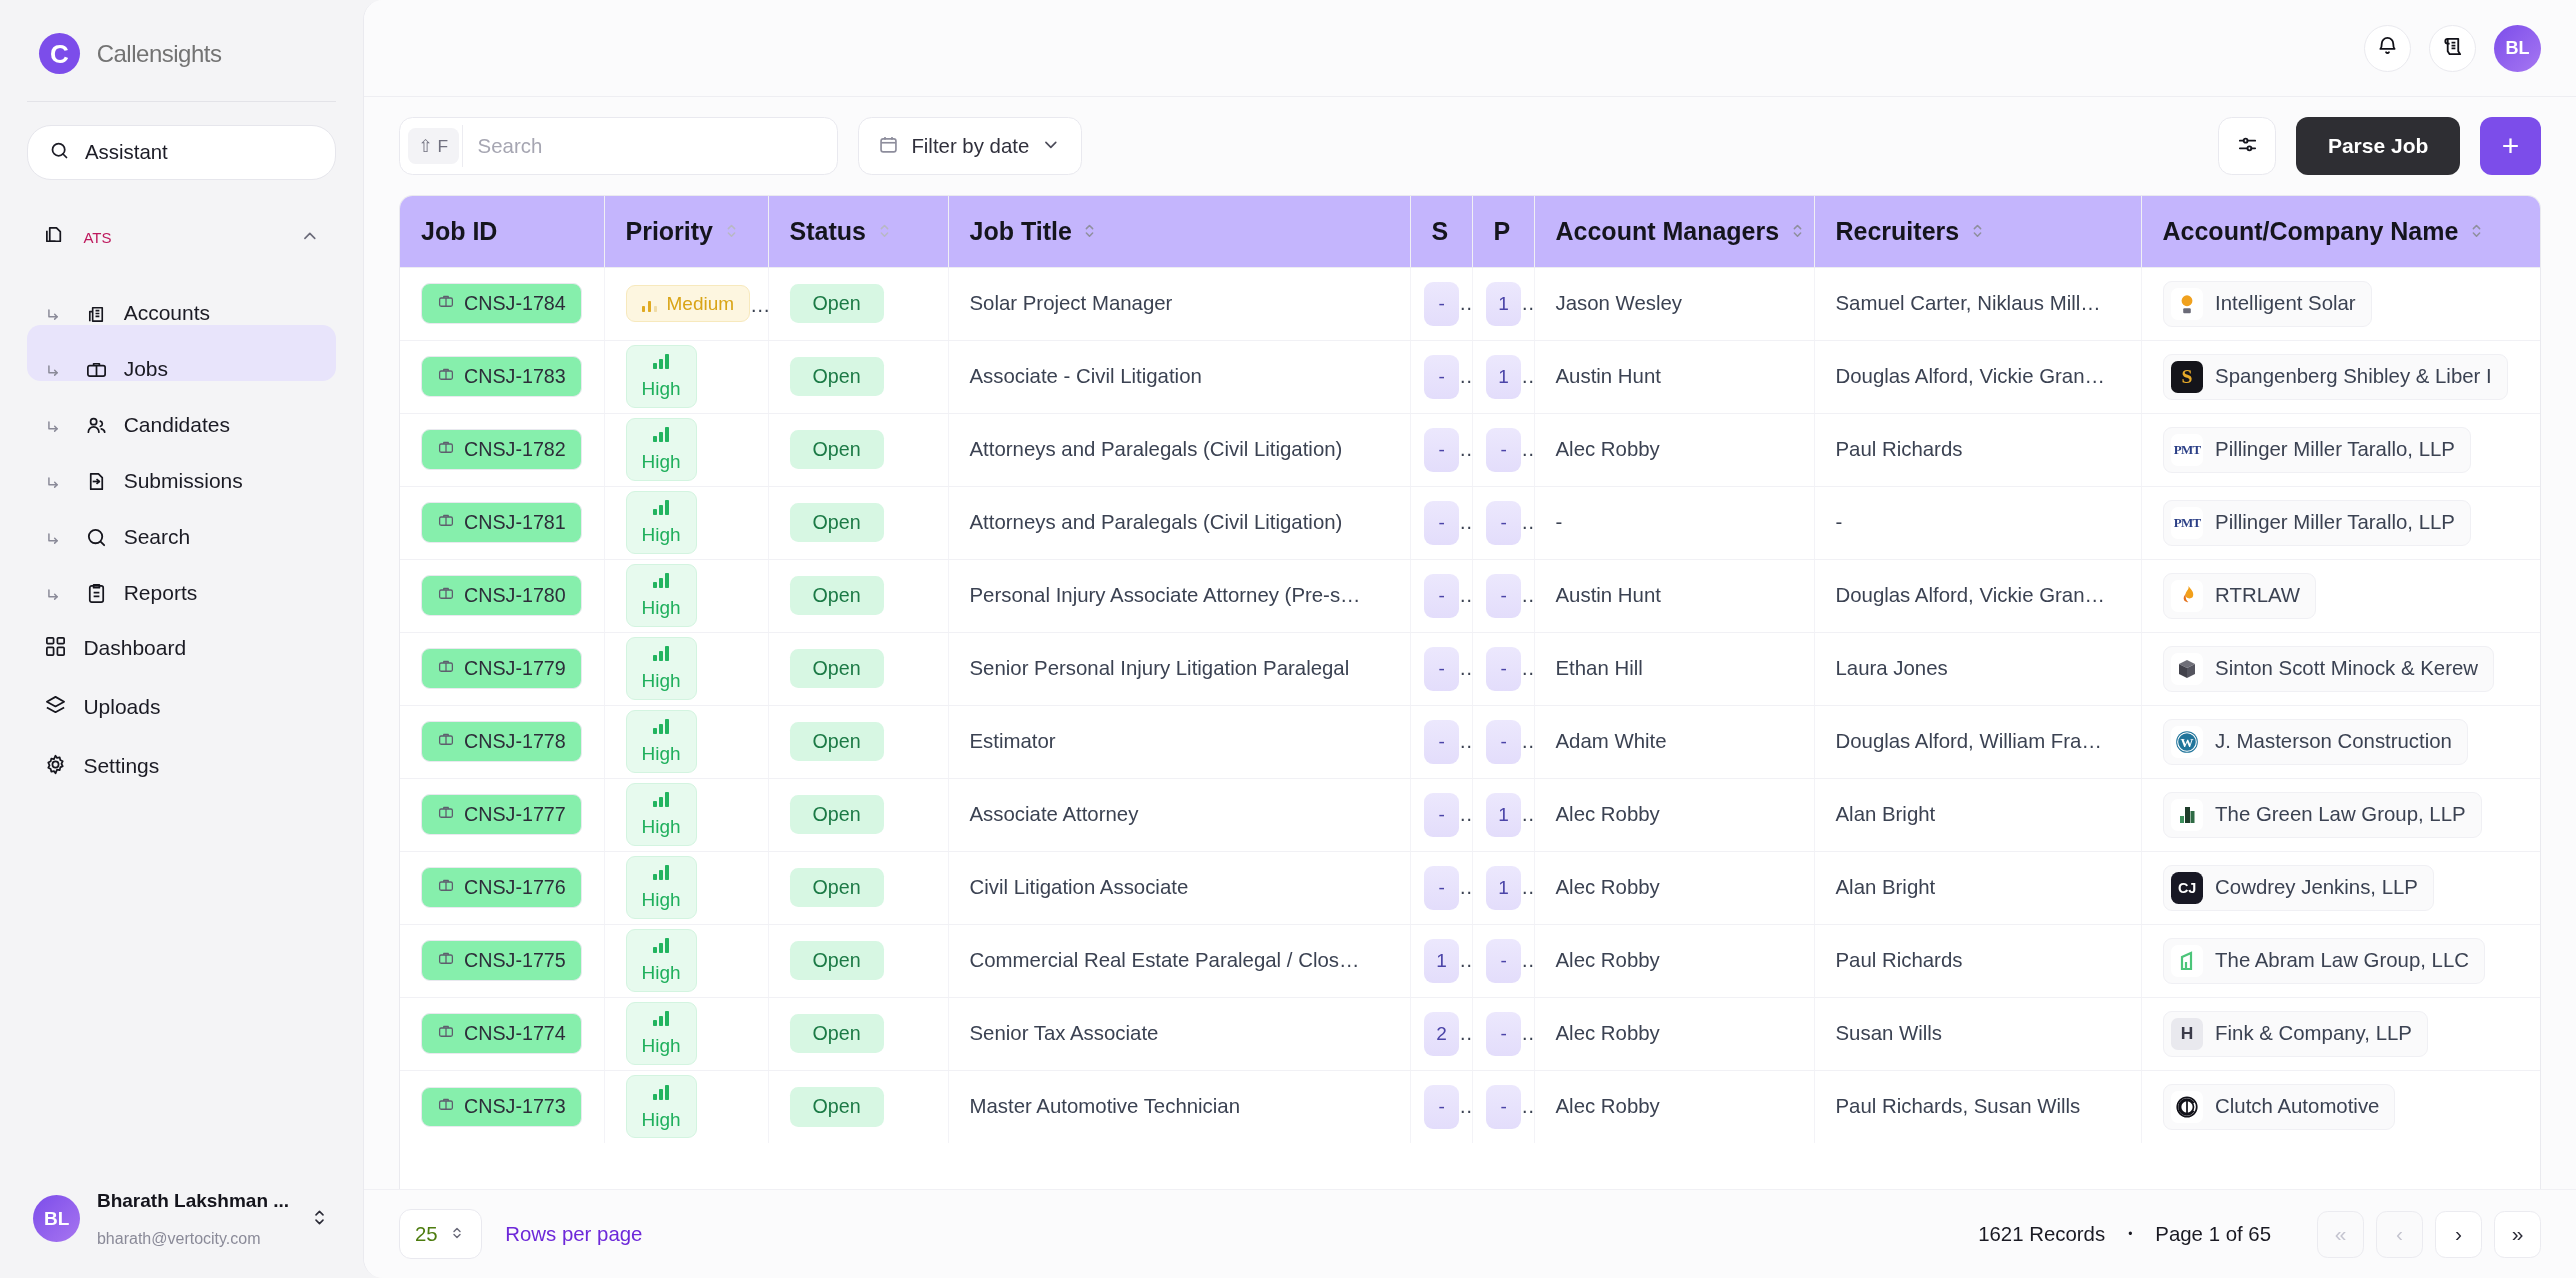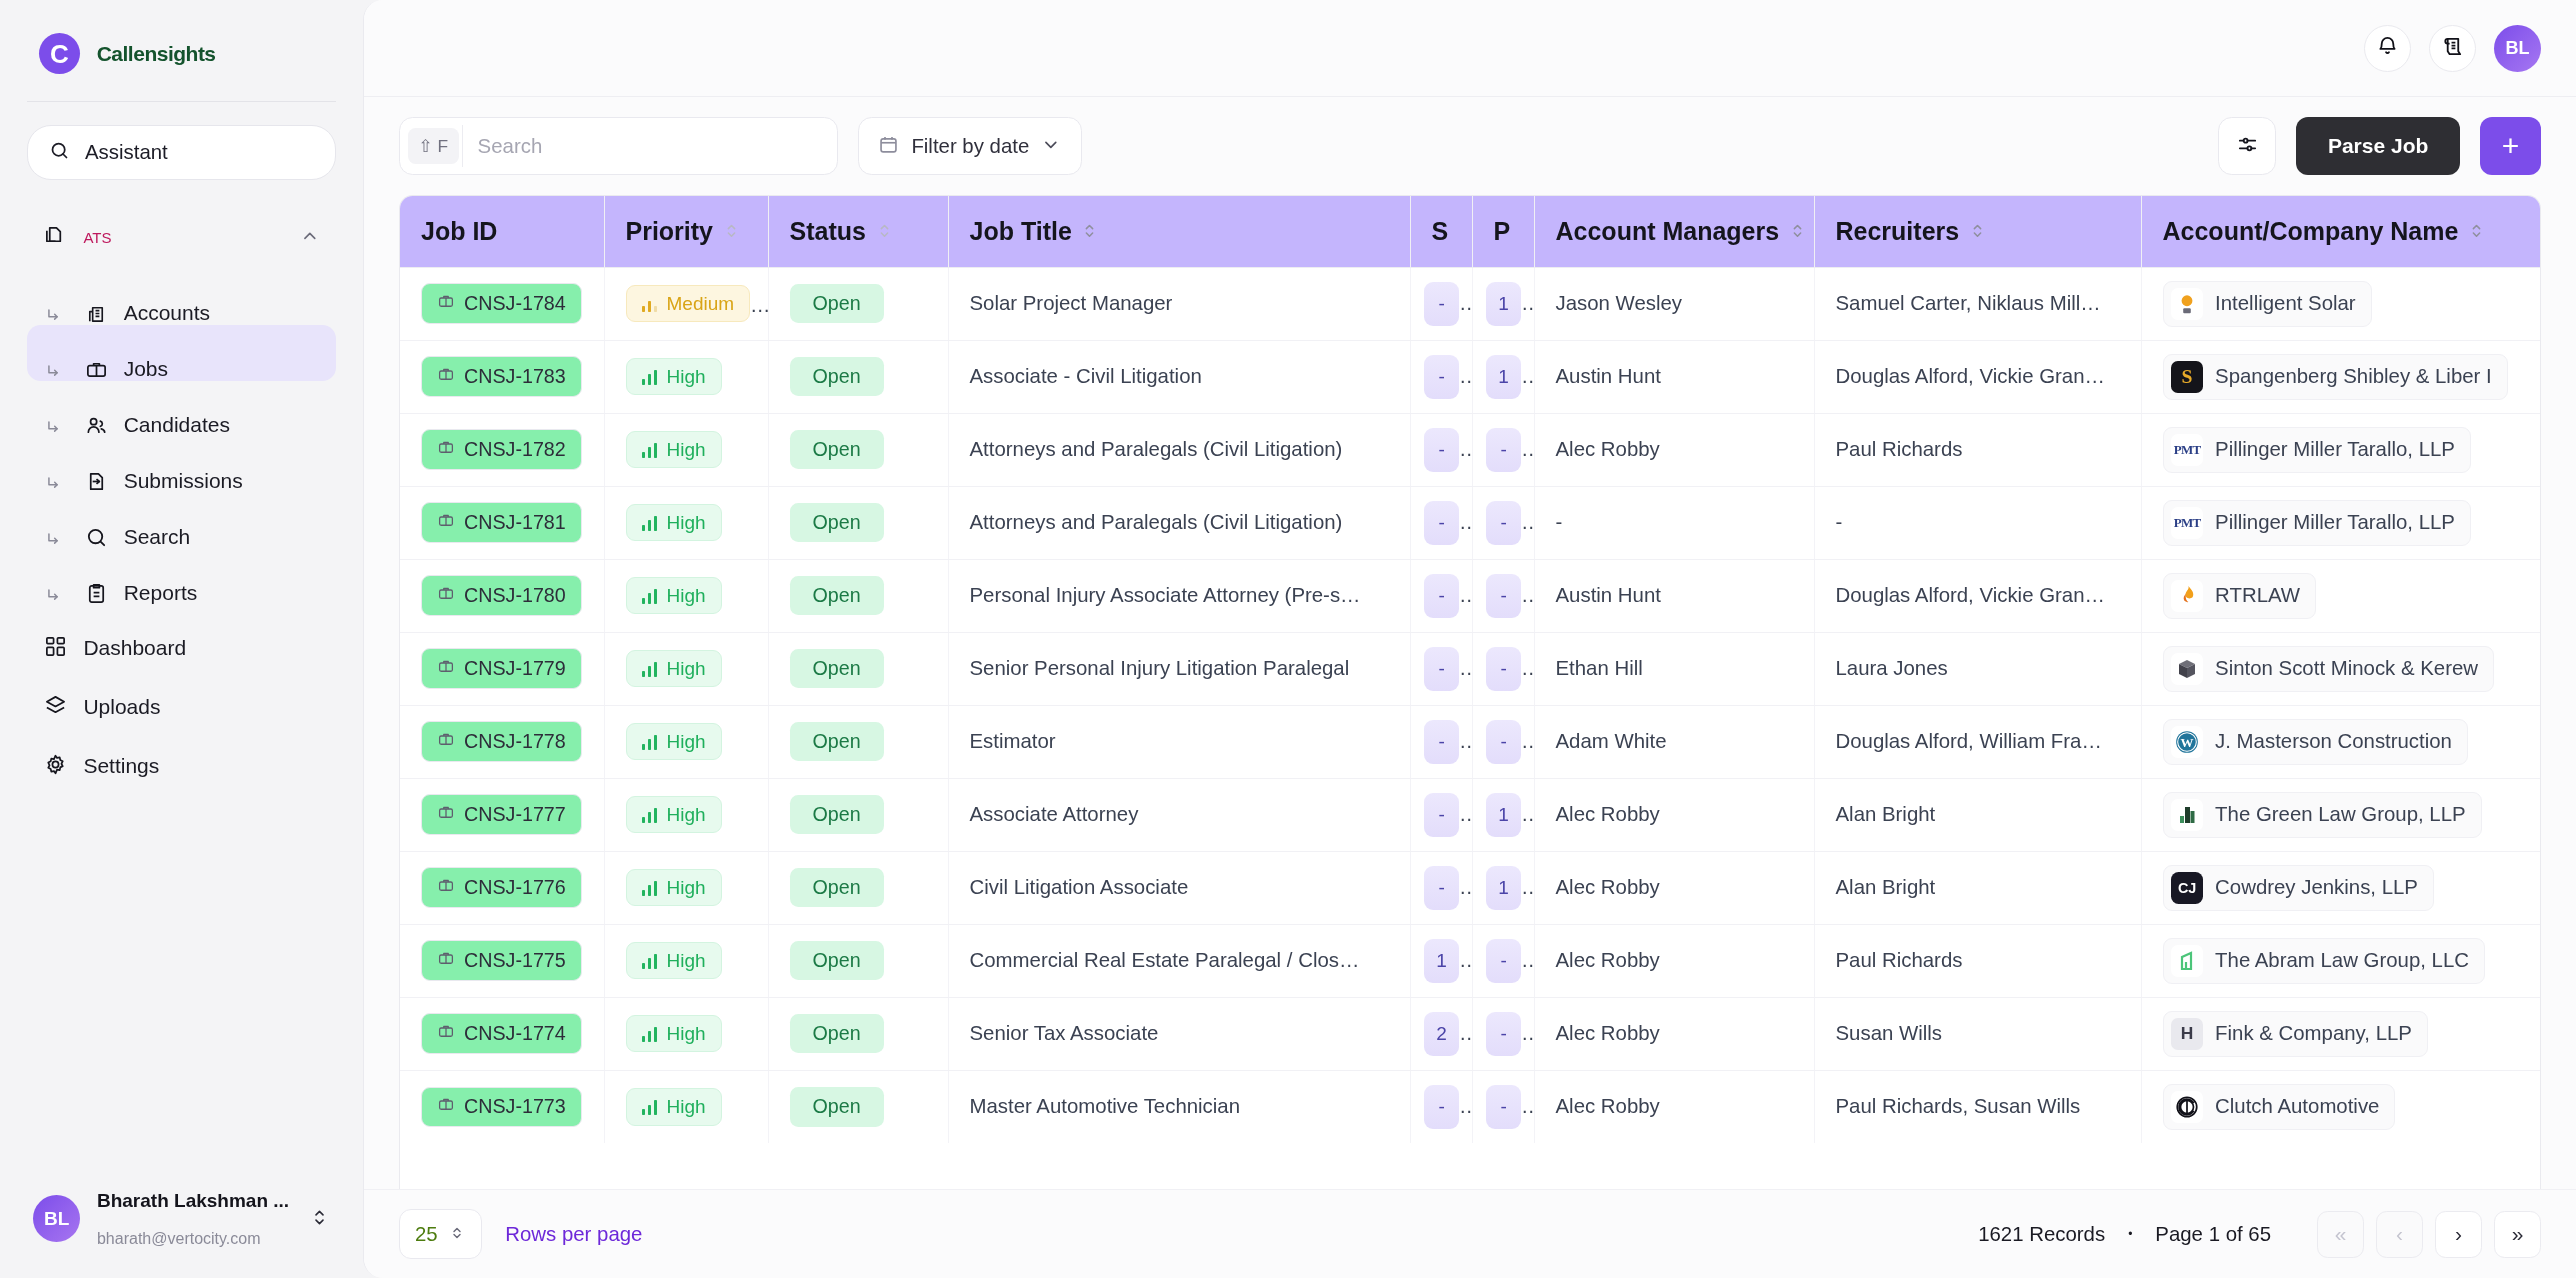--- a/index.html
+++ b/index.html
@@ -23,21 +23,21 @@
     display: flex; align-items: center; gap: 16.7px;
     padding: 33px 0 27px 39px;
   }
   .brand-logo {
     width: 41px; height: 41px; border-radius: 50%;
     background: #7c4dea;
     display: flex; align-items: center; justify-content: center;
     color: #fff; font-size: 26px; font-weight: 700;
     line-height: 1;
   }
-  .brand-name { font-size: 21px; font-weight: 700; color: #14532d; letter-spacing: -0.5px; }
+  .brand-name { font-size: 24px; font-weight: 400; color: #737373; letter-spacing: -0.5px; }
   .brand-sep { height: 0.8px; background: #e3e3e8; margin: 0 27px; }
 
   .assistant-box {
     margin: 23px 27px 0 27px;
     height: 55px; border-radius: 24px;
     background: #fff; border: 0.8px solid #e6e6ec;
     display: flex; align-items: center; gap: 15px;
     padding: 0 21px;
   }
   .assistant-label { font-size: 20.4px; color: #1c1c26; }
@@ -207,21 +207,21 @@
     display: inline-flex; align-items: center; gap: 9px;
     border: 0.8px solid #e9e9ef; border-radius: 9px;
     background: #86efac; padding: 7.6px 15px;
     font-size: 19.7px; color: #2d2d39; text-align: right;
   }
   .prio {
     display: inline-flex; align-items: center; gap: 9px;
     border-radius: 9px; padding: 6.8px 15px;
     font-size: 19px; font-weight: 500;
   }
-  .prio.high { background: #e7faee; border: 0.8px solid #d3f4e0; color: #1faf5c; }
+  .prio.high { background: #e7faee; border: 0.8px solid #d3f4e0; color: #1faf5c; flex-direction: column; }
   .prio.medium { background: #fdf6e0; border: 0.8px solid #f7e9bd; color: #d9a416; }
   .bars { display: inline-flex; align-items: flex-end; gap: 2.3px; height: 16.7px; }
   .bars i { width: 3.8px; display: block; border-radius: 0.8px; }
   .prio.high .bars i { background: #22b45f; }
   .prio.medium .bars i { background: #e0aa21; }
   .bars i:nth-child(1){ height: 6px; }
   .bars i:nth-child(2){ height: 10.6px; }
   .bars i:nth-child(3){ height: 15px; }
   .prio.medium .bars i:nth-child(3){ background:#f0dca6; height: 6px; }
   .prio.medium .bars i:nth-child(2){ height: 10.6px; }

